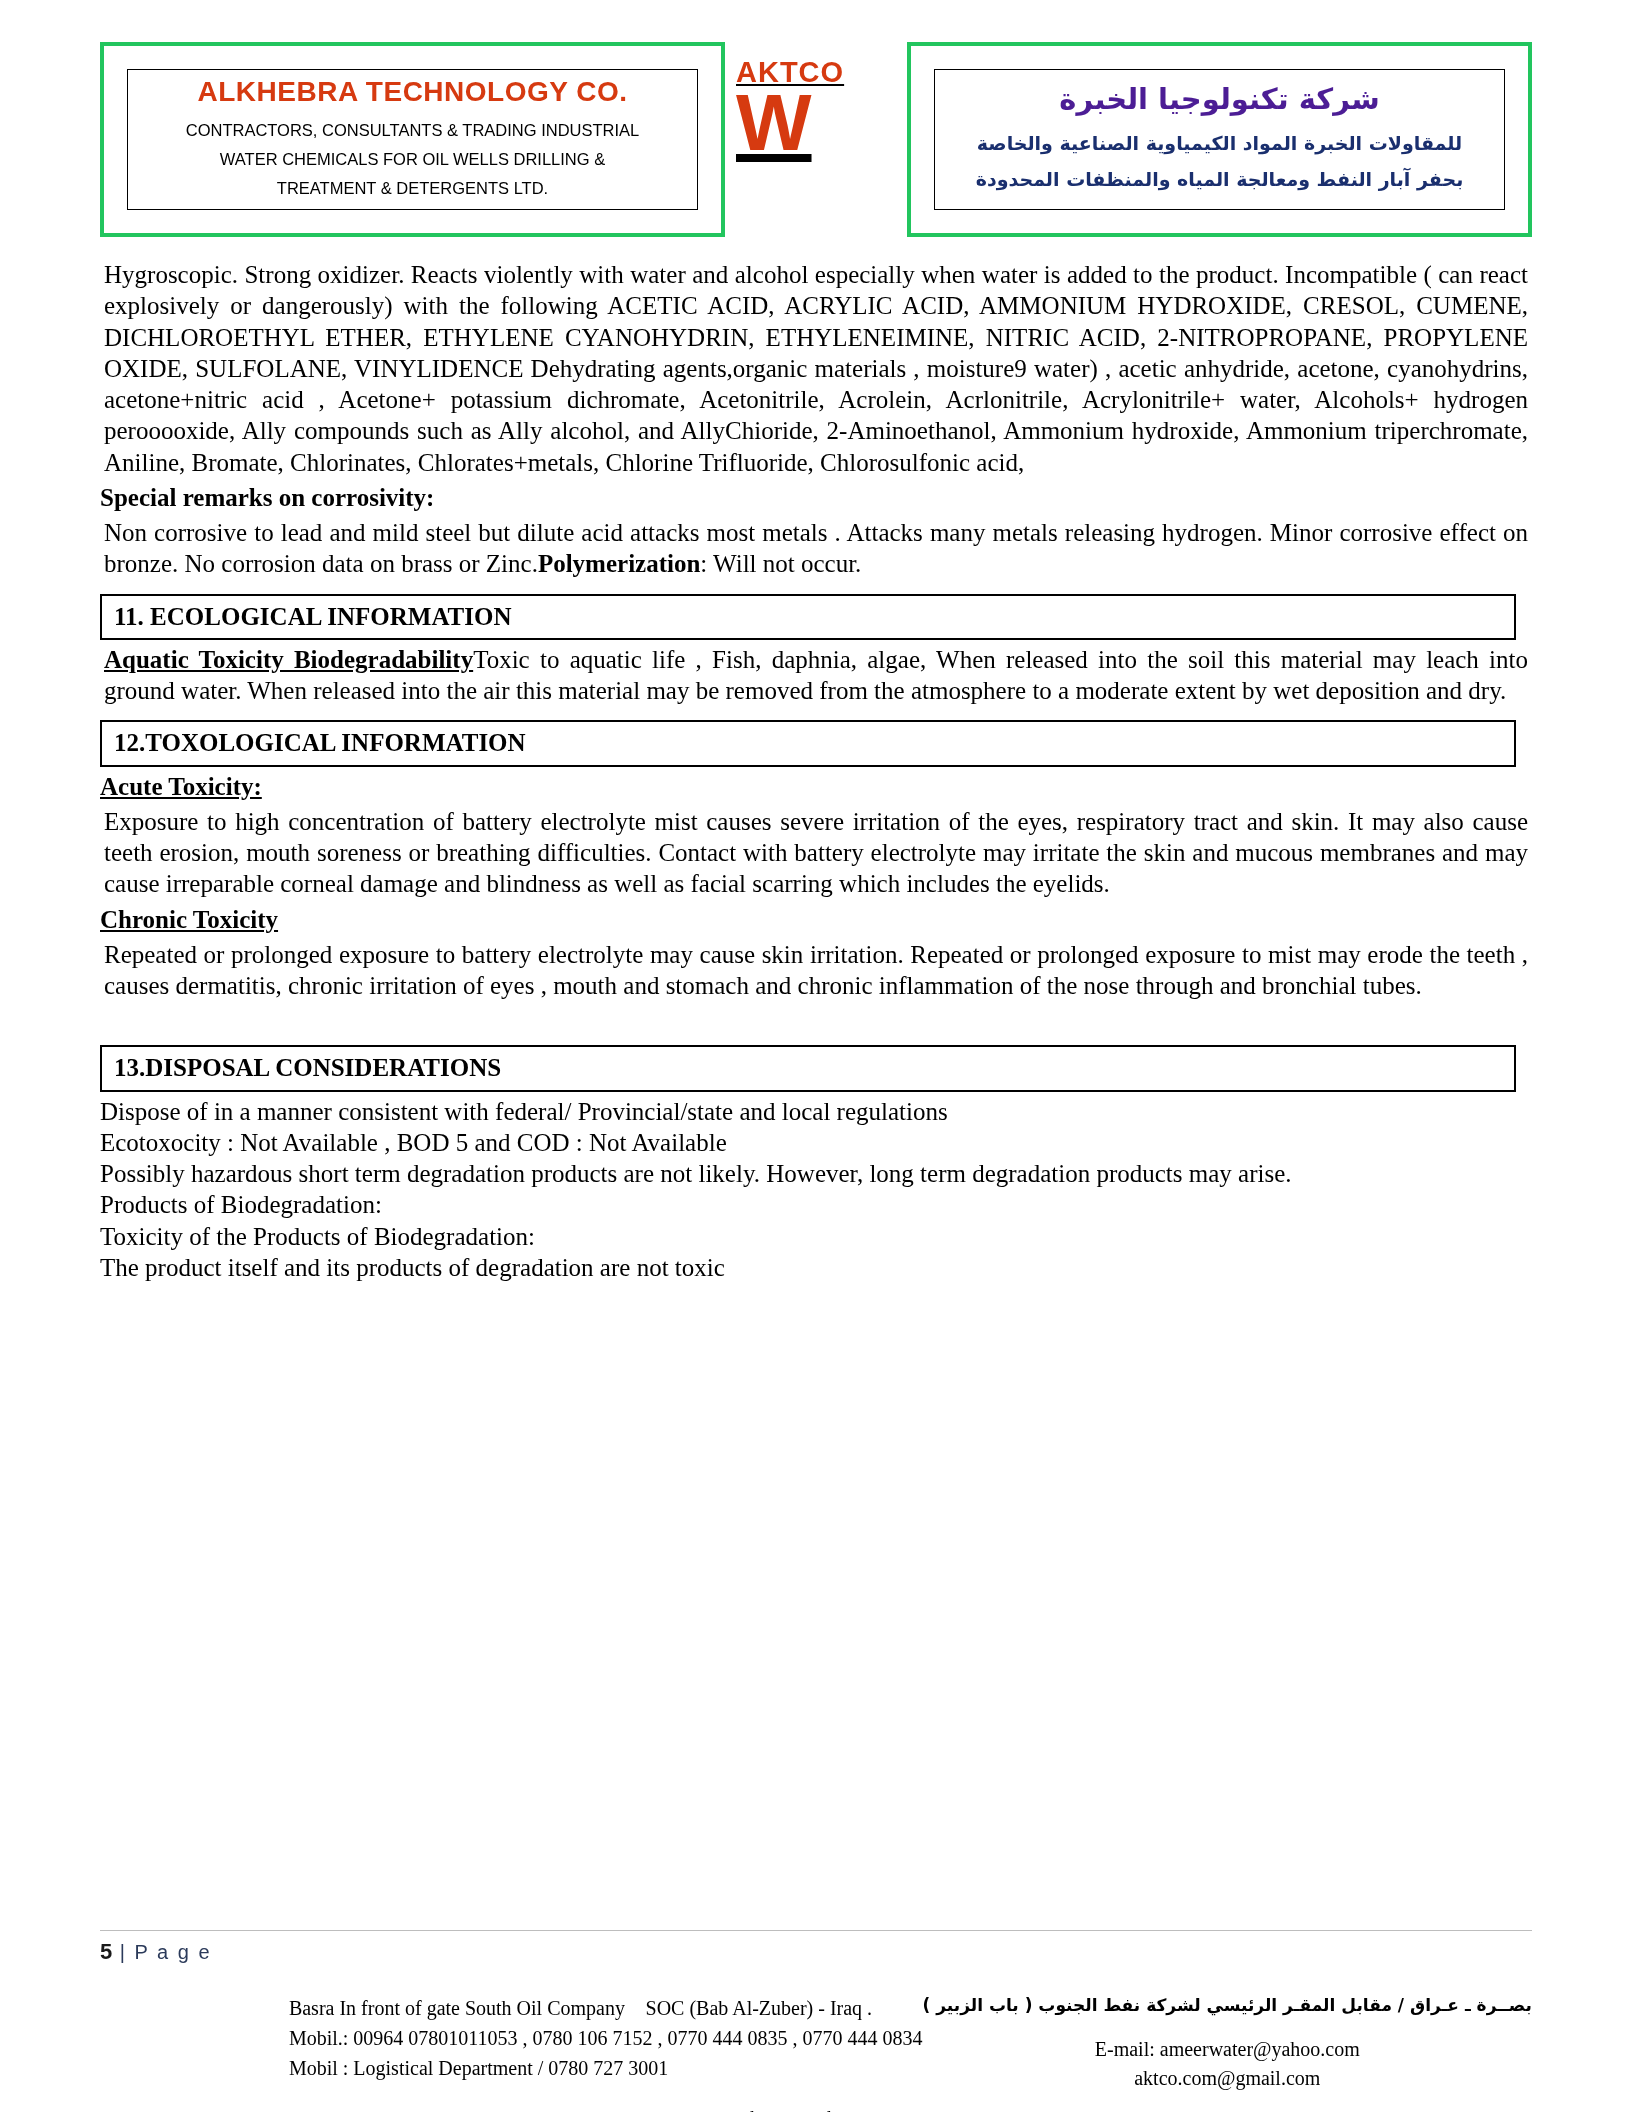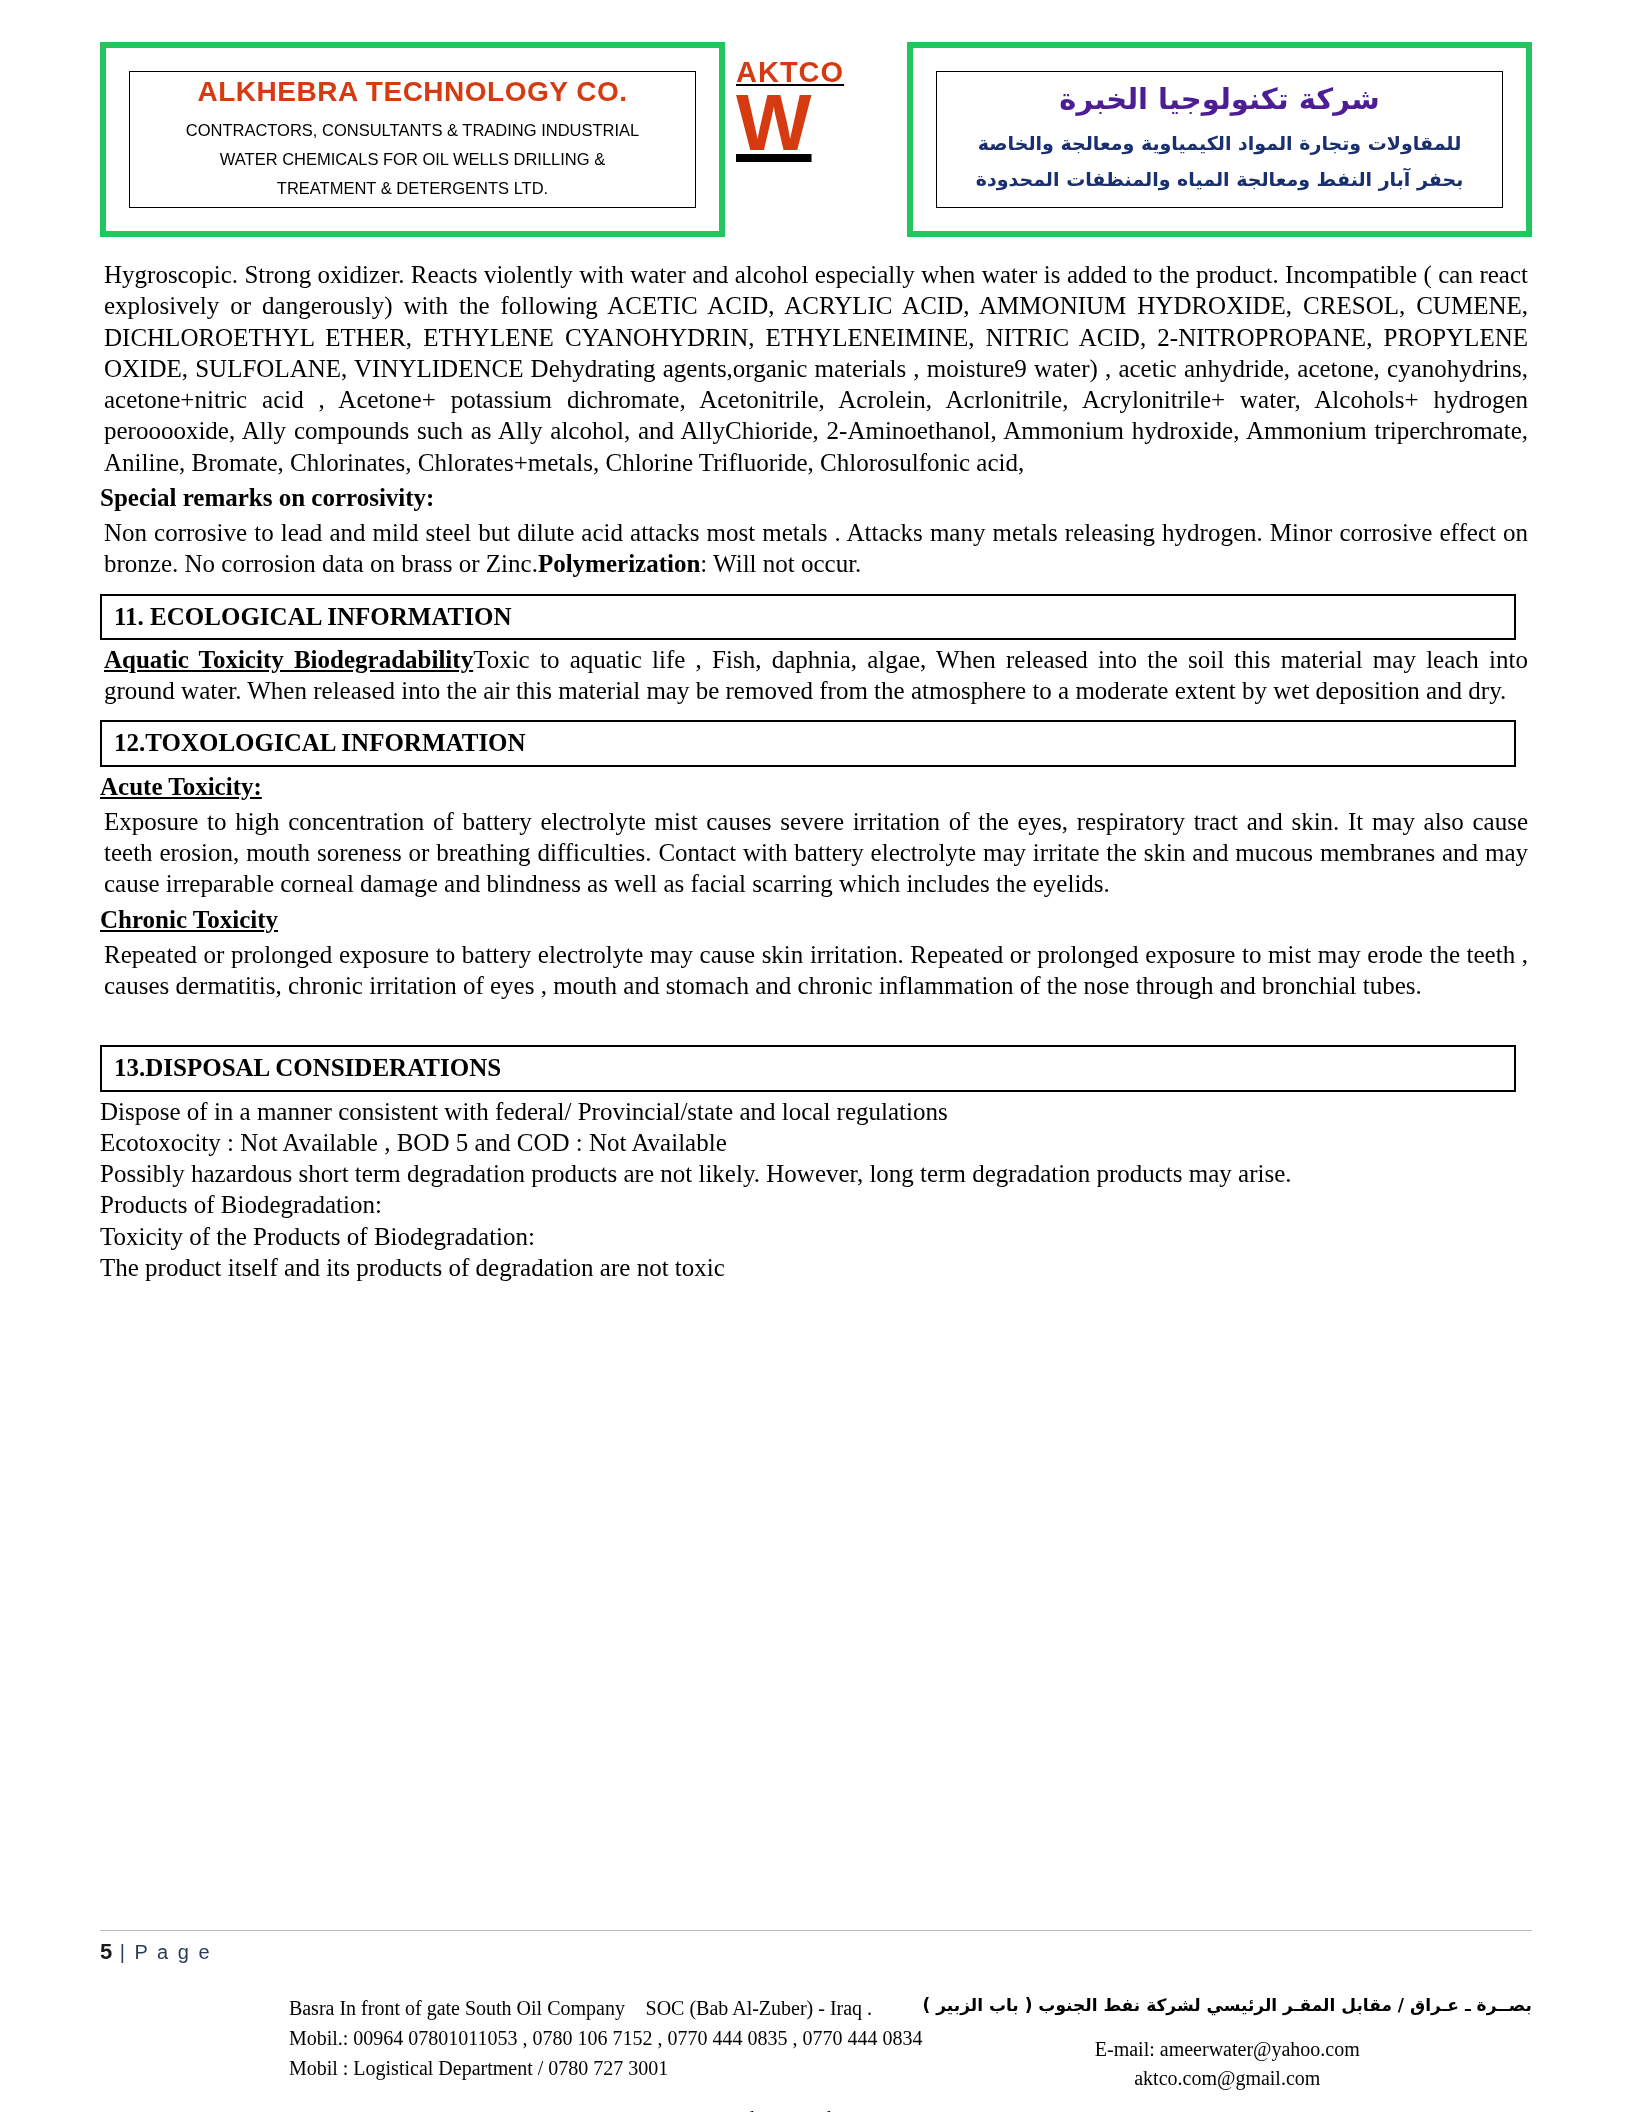--- a/index.html
+++ b/index.html
@@ -25,21 +25,21 @@
   
   .header {
     display: flex;
     align-items: stretch;
     justify-content: space-between;
     margin: 42px 100px 0 100px;
     position: relative;
     height: 195px;
   }
   .header-box {
-    border: 6px solid #22c55e;
+    border: 4px solid #22c55e;
     box-sizing: border-box;
     padding: 23px;
   }
   .header-box-inner {
     border: 1px solid #000;
     height: 100%;
     box-sizing: border-box;
     display: flex;
     flex-direction: column;
     align-items: center;
@@ -206,21 +206,21 @@
 
     <div class="logo">
       <div class="logo-text">AKTCO</div>
       <div class="logo-w">W</div>
     </div>
 
     <div class="header-box header-right">
       <div class="header-box-inner">
         <div class="arabic-block">
           <div class="arabic-title">شركة تكنولوجيا الخبرة</div>
-          <div class="arabic-line">للمقاولات وتجارة المواد الكيمياوية ومعالجة والخاصة</div>
+          <div class="arabic-line">للمقاولات الخبرة المواد الكيمياوية الصناعية والخاصة</div>
           <div class="arabic-line">بحفر آبار النفط ومعالجة المياه والمنظفات المحدودة</div>
         </div>
       </div>
     </div>
   </div>
 
   <div class="content">
 
     <p class="just">Hygroscopic. Strong oxidizer. Reacts violently with water and alcohol especially when water is added to the product. Incompatible ( can react explosively or dangerously) with the following ACETIC ACID, ACRYLIC ACID, AMMONIUM HYDROXIDE, CRESOL, CUMENE, DICHLOROETHYL ETHER, ETHYLENE CYANOHYDRIN, ETHYLENEIMINE, NITRIC ACID, 2-NITROPROPANE, PROPYLENE OXIDE, SULFOLANE, VINYLIDENCE Dehydrating agents,organic materials , moisture9 water) , acetic anhydride, acetone, cyanohydrins, acetone+nitric acid , Acetone+ potassium dichromate, Acetonitrile, Acrolein, Acrlonitrile, Acrylonitrile+ water, Alcohols+ hydrogen perooooxide, Ally compounds such as Ally alcohol, and AllyChioride, 2-Aminoethanol, Ammonium hydroxide, Ammonium triperchromate, Aniline, Bromate, Chlorinates, Chlorates+metals, Chlorine Trifluoride, Chlorosulfonic acid,</p>
 

